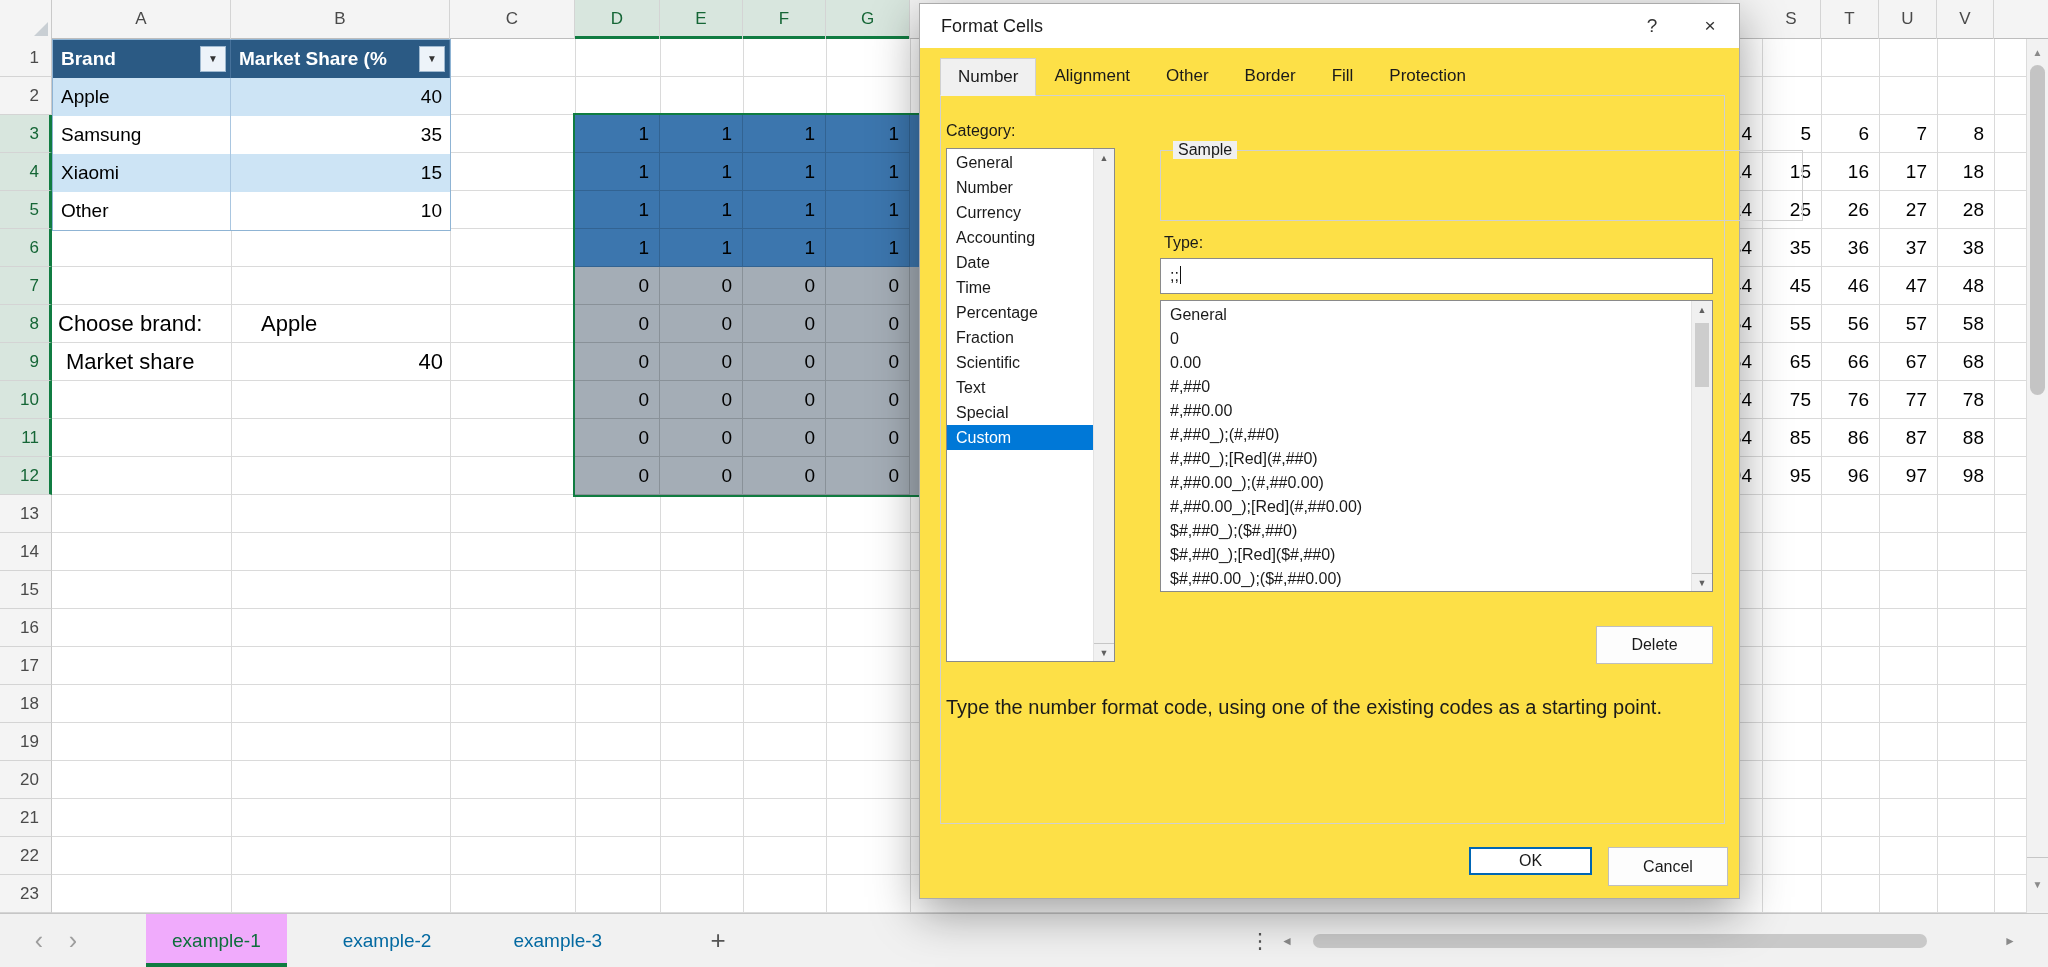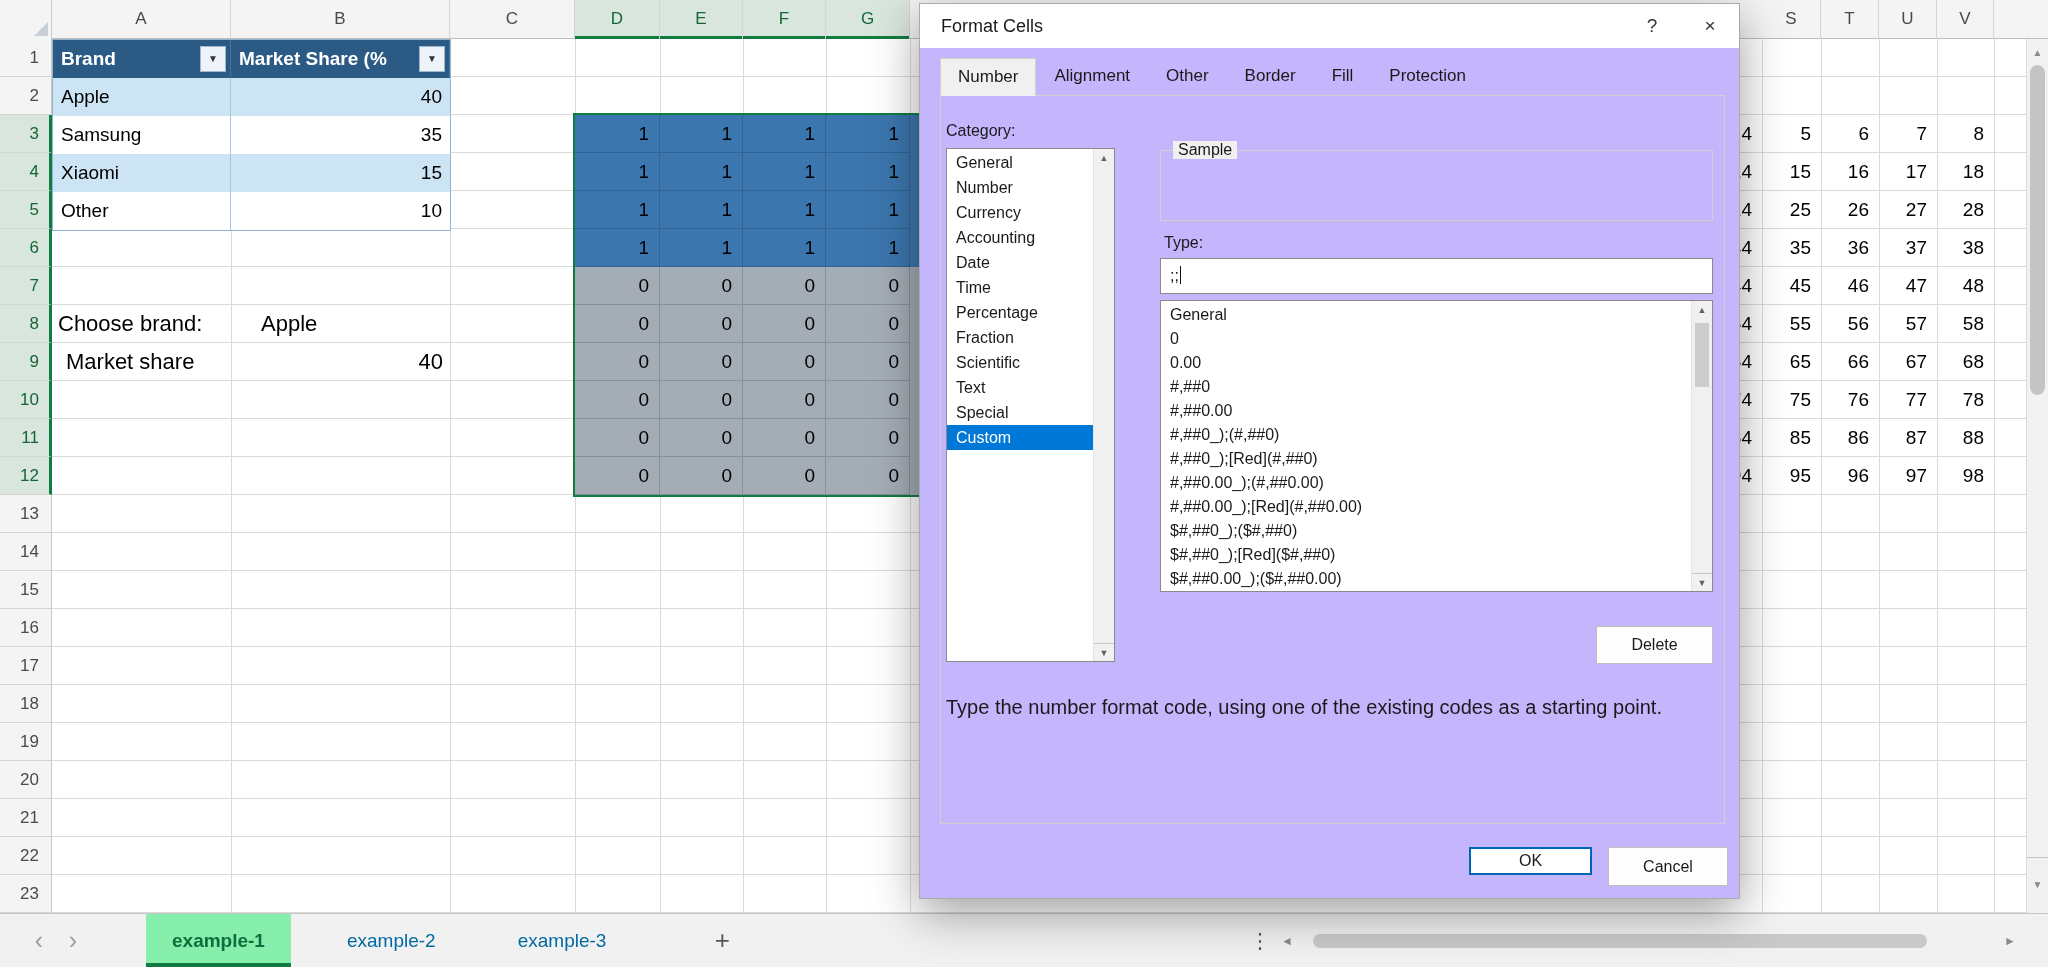--- a/index.html
+++ b/index.html
@@ -70,31 +70,31 @@
           justify-content:center;color:#8A8A8A;font-size:10px;}
   .varrow.top{top:2px;} .varrow.bottom{bottom:2px;}
 
   
   .bottom{position:absolute;left:0;bottom:0;width:100%;height:54px;background:#F1F1F1;
           border-top:1px solid #C6C6C6;display:flex;align-items:center;z-index:3;}
   .navbtn{width:34px;text-align:center;font-size:25px;color:#9E9E9E;}
   .navbtn.first{margin-left:22px;}
   .sheettabs{display:flex;height:53px;margin-left:56px;}
   .stab{padding:0 26px;line-height:53px;font-size:19px;color:#0369a1;margin-right:30px;}
-  .stab.active{color:#0E6E3C;font-weight:700;background:#86efac;box-shadow:inset 0 -4px 0 #107C41;}
+  .stab.active{color:#0E6E3C;font-weight:400;background:#f0abfc;box-shadow:inset 0 -4px 0 #107C41;}
   .addbtn{width:40px;text-align:center;font-size:26px;color:#555;margin-left:40px;}
   .spacer{flex:1;}
   .dots{width:34px;text-align:center;font-size:21px;color:#555;}
   .hscroll{display:flex;align-items:center;width:743px;margin-right:28px;}
   .harrow{width:20px;text-align:center;color:#8A8A8A;font-size:12px;}
   .htrack{flex:1;height:16px;position:relative;}
   .hthumb{position:absolute;left:16px;top:1px;height:14px;width:614px;background:#C9C9C9;border-radius:7px;}
 
   
-  .dialog{position:absolute;left:919px;top:3px;width:821px;height:896px;background:#c4b5fd;
+  .dialog{position:absolute;left:919px;top:3px;width:821px;height:896px;background:#fde047;
           border:1px solid #ABABAB;box-shadow:0 14px 45px rgba(0,0,0,0.38);z-index:10;
           font-size:16px;color:#1A1A1A;}
   .dtitle{height:44px;background:#FFFFFF;display:flex;align-items:center;}
   .dtitle .txt{flex:1;padding-left:21px;font-size:18px;}
   .dbtn{width:58px;height:44px;display:flex;align-items:center;justify-content:center;
         font-size:19px;color:#333;}
   .dtabs{display:flex;align-items:flex-end;padding:13px 0 0 20px;height:47px;position:relative;z-index:2;}
   .dtab{padding:8px 17px;font-size:17px;border:1px solid transparent;}
   .dtab.selected{background:#F0F0F0;border-color:#D0D0D0;border-bottom-color:#F0F0F0;
         position:relative;top:1px;}
@@ -106,21 +106,21 @@
   .cat-items{position:absolute;left:0;top:1px;right:21px;}
   .catitem{height:25px;line-height:25px;padding-left:9px;font-size:16px;}
   .catitem.selected{background:#0078D7;color:#fff;}
   .lscroll{position:absolute;right:0;top:0;bottom:0;width:21px;background:#F0F0F0;
            border-left:1px solid #E3E3E3;}
   .sarrow{position:absolute;left:0;width:100%;height:18px;display:flex;align-items:center;
           justify-content:center;color:#606060;font-size:9px;}
   .sarrow.top{top:0;} .sarrow.bottom{bottom:0;}
   .sthumb{position:absolute;left:3px;right:3px;top:22px;height:64px;background:#CDCDCD;}
 
-  .sample{position:absolute;left:219px;top:54px;width:553px;height:71px;border:1px solid #D0D0D0;}
+  .sample{position:absolute;left:219px;top:54px;width:643px;height:71px;border:1px solid #D0D0D0;}
   .glabel{position:absolute;left:12px;top:-10px;background:#F0F0F0;padding:0 5px;font-size:16px;}
 
   .type-input{position:absolute;left:219px;top:162px;width:553px;height:36px;background:#fff;
               border:1px solid #8A8A8A;font-size:16px;line-height:34px;padding-left:9px;}
   .caret{display:inline-block;width:1px;height:18px;background:#111;vertical-align:-3px;margin-left:1px;}
 
   .fmtlist{position:absolute;left:219px;top:204px;width:553px;height:292px;background:#fff;
            border:1px solid #8A8A8A;overflow:hidden;}
   .fmt-items{position:absolute;left:0;top:2px;right:21px;}
   .fmtitem{height:24px;line-height:24px;padding-left:9px;font-size:16px;}

